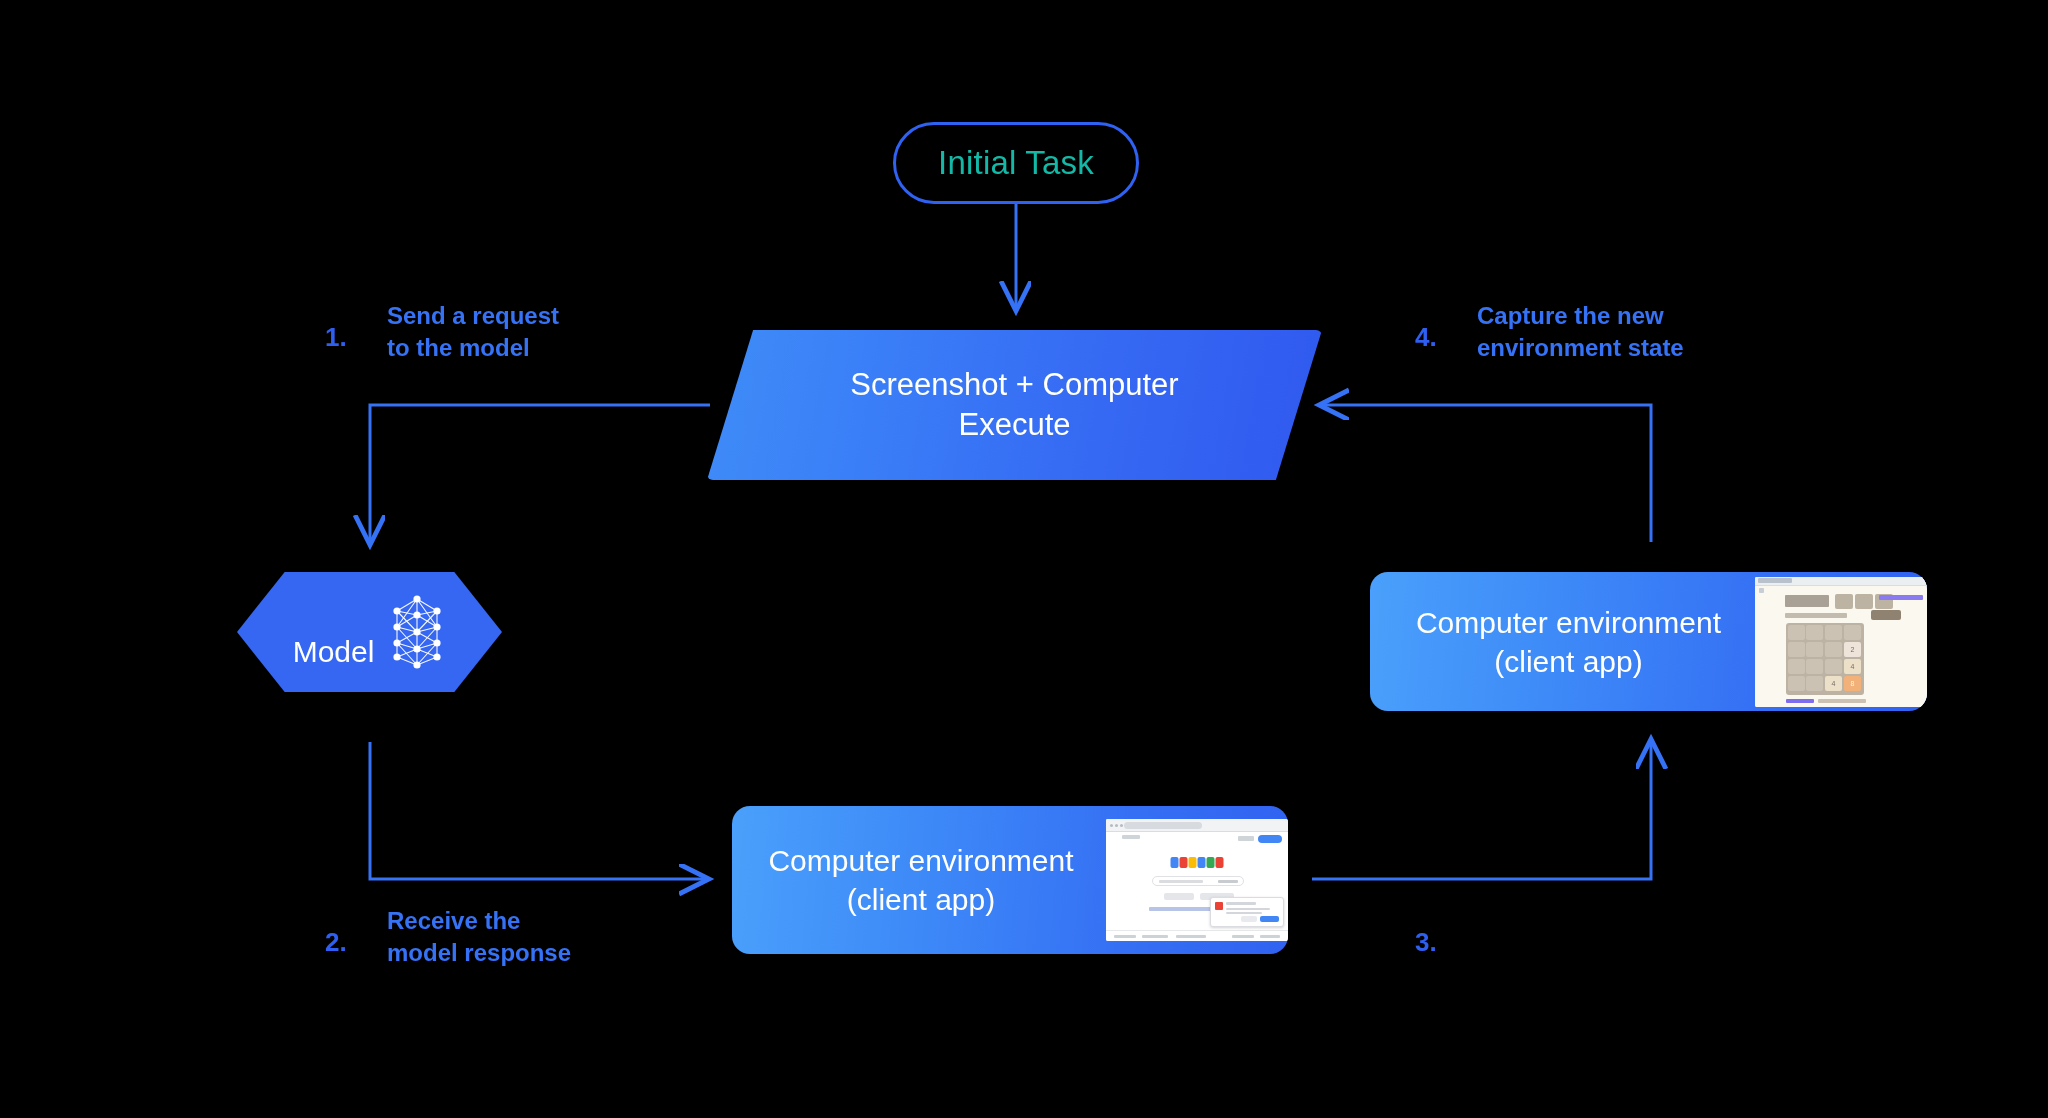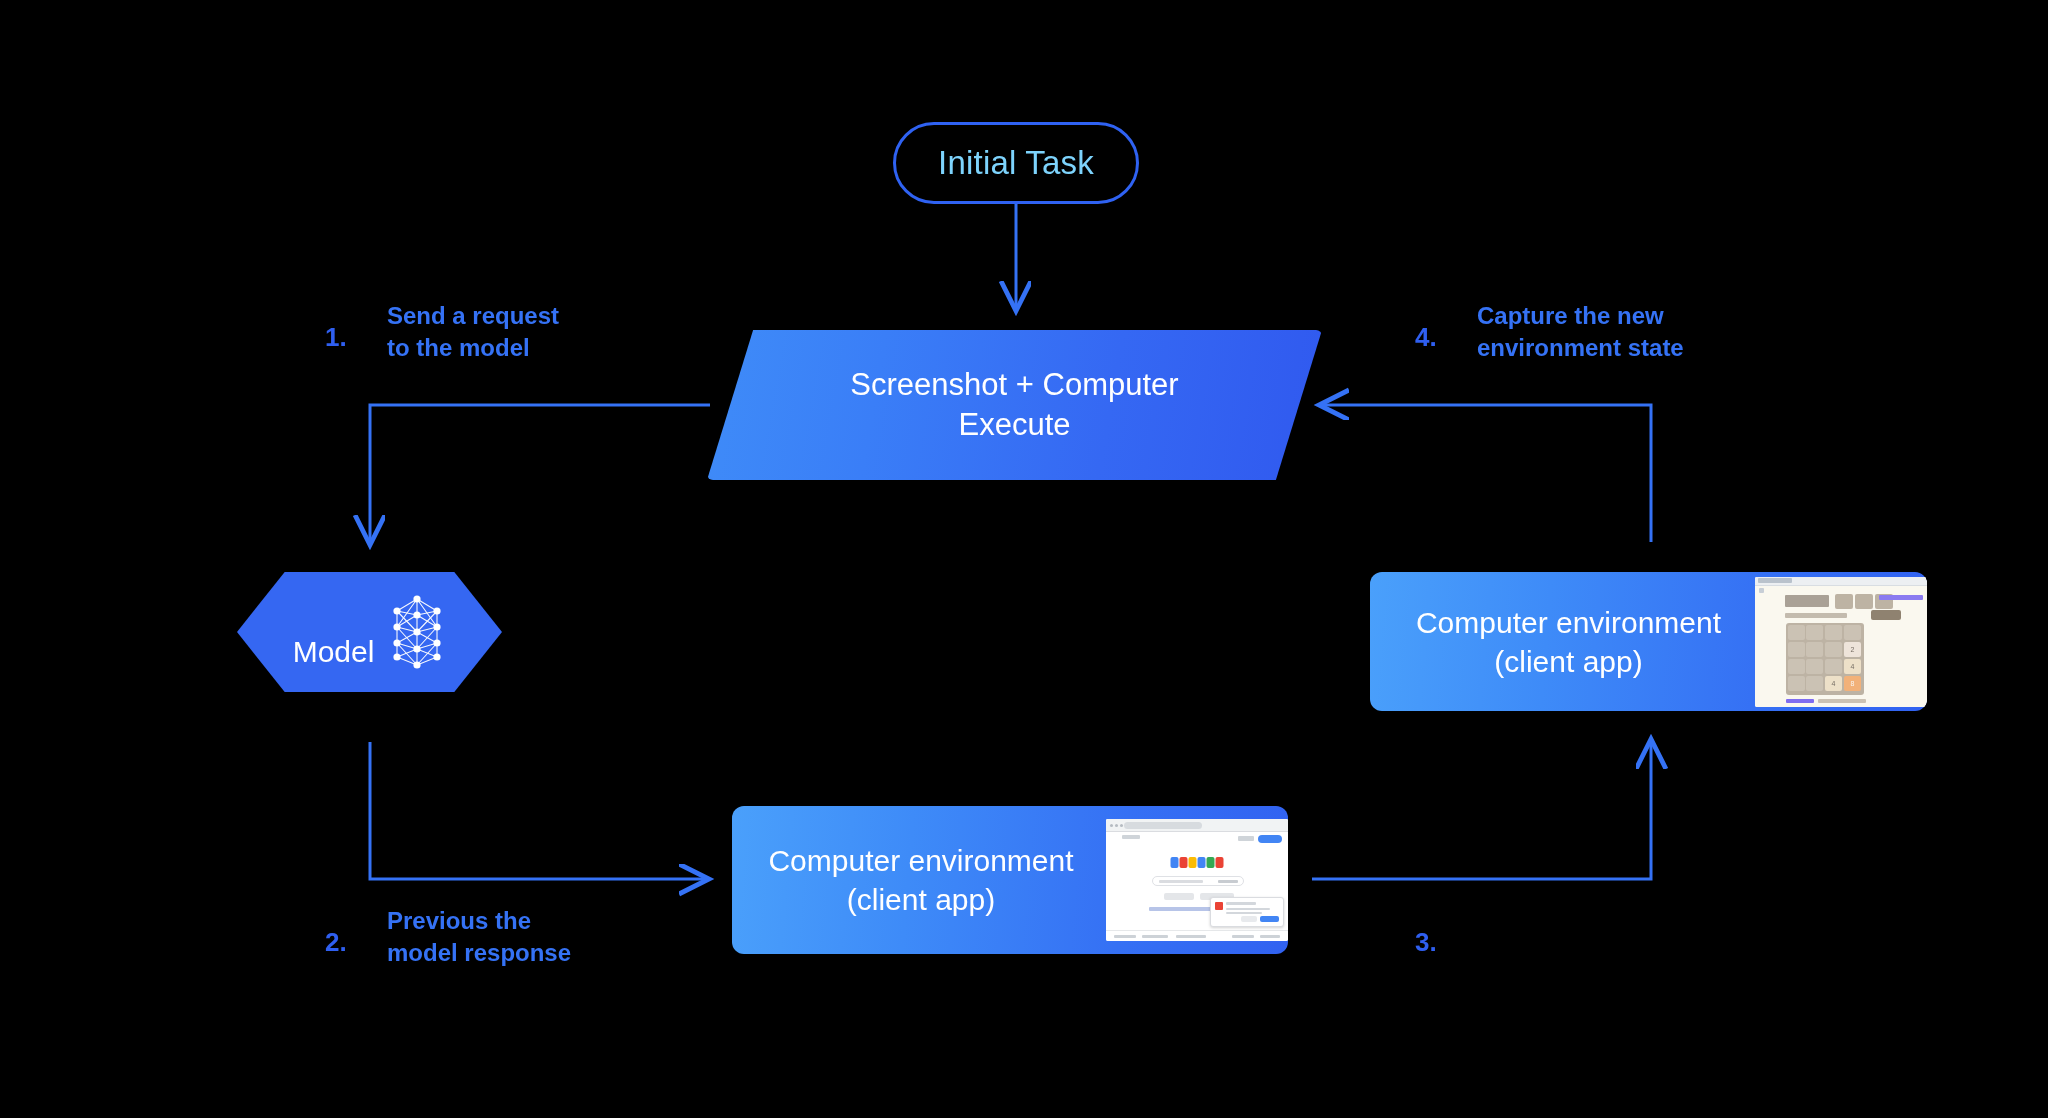--- a/index.html
+++ b/index.html
@@ -12,21 +12,21 @@
   #stage { position: relative; width: 2048px; height: 1118px; }
 
   
   .pill {
     position: absolute;
     left: 893px; top: 122px;
     width: 246px; height: 82px;
     border: 3px solid #2f62f2;
     border-radius: 41px;
     display: flex; align-items: center; justify-content: center;
-    color: #7dd3fc;
+    color: #14b8a6;
     font-size: 33px;
     letter-spacing: .2px;
   }
 
   
   .paral-wrap {
     position: absolute;
     left: 707px; top: 330px;
     width: 615px; height: 150px;
   }
@@ -59,21 +59,21 @@
     position: absolute; inset: 0;
     display: flex; align-items: center; justify-content: center;
     gap: 14px;
   }
   .hex-label { color: #ffffff; font-size: 30px; margin-top: 40px; }
   .nn-icon { width: 58px; height: 78px; display: block; }
 
   
   .card {
     position: absolute;
-    border-radius: 12px;
+    border-radius: 18px;
     overflow: hidden;
     display: flex; align-items: center;
   }
   .card-grad {
     position: absolute; inset: 0;
     background: linear-gradient(95deg, #4aa0fb 0%, #3e8bf8 32%, #3570f4 70%, #3162f1 100%);
   }
   .card-title {
     position: relative;
     color: #ffffff; font-size: 30px; line-height: 1.3;
@@ -320,21 +320,21 @@
     </div>
   </div>
 
   <div class="step" id="step-1">
     <div class="step-num">1.</div>
     <div class="step-text">Send a request
 to the model</div>
   </div>
   <div class="step" id="step-2">
     <div class="step-num">2.</div>
-    <div class="step-text">Previous the
+    <div class="step-text">Receive the
 model response</div>
   </div>
   <div class="step" id="step-3">
     <div class="step-num">3.</div>
   </div>
   <div class="step" id="step-4">
     <div class="step-num">4.</div>
     <div class="step-text">Capture the new
 environment state</div>
   </div>

